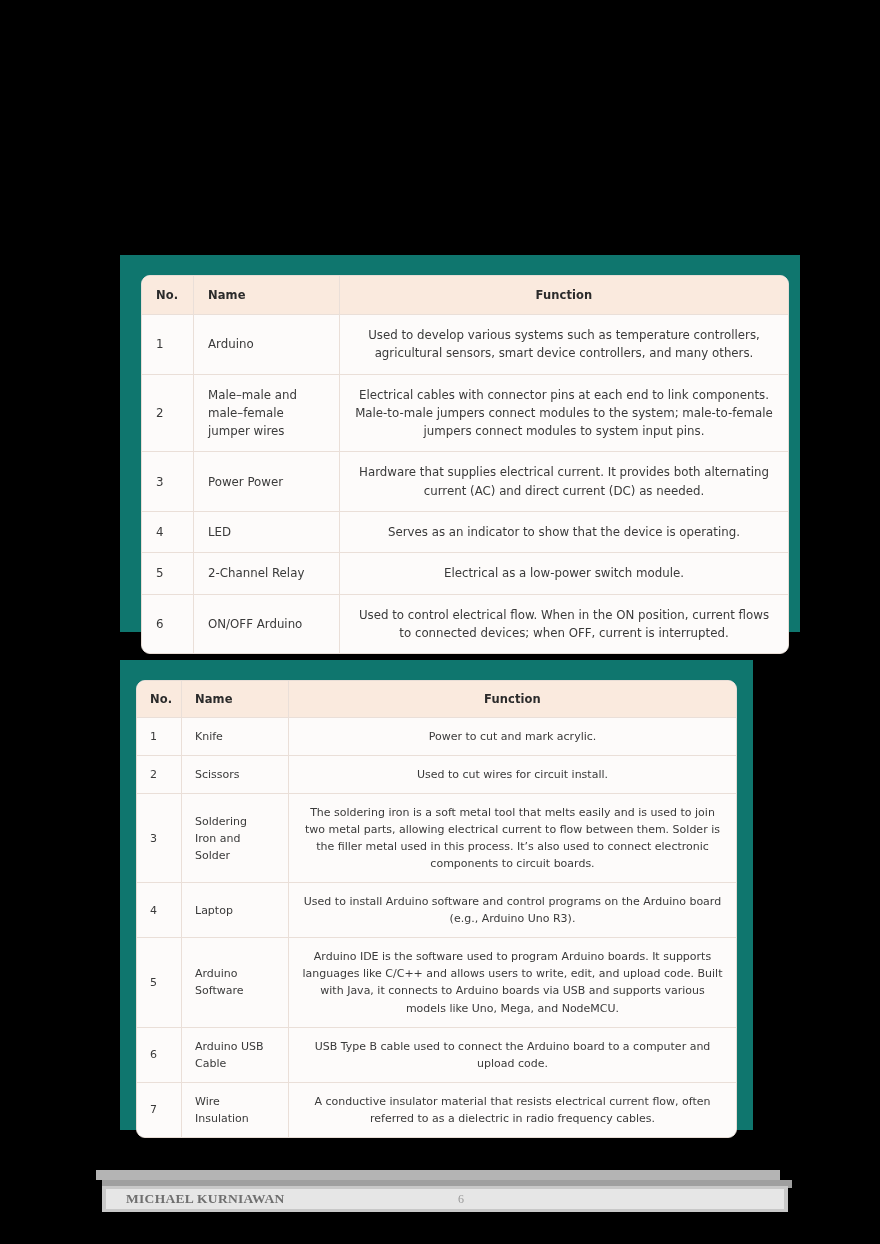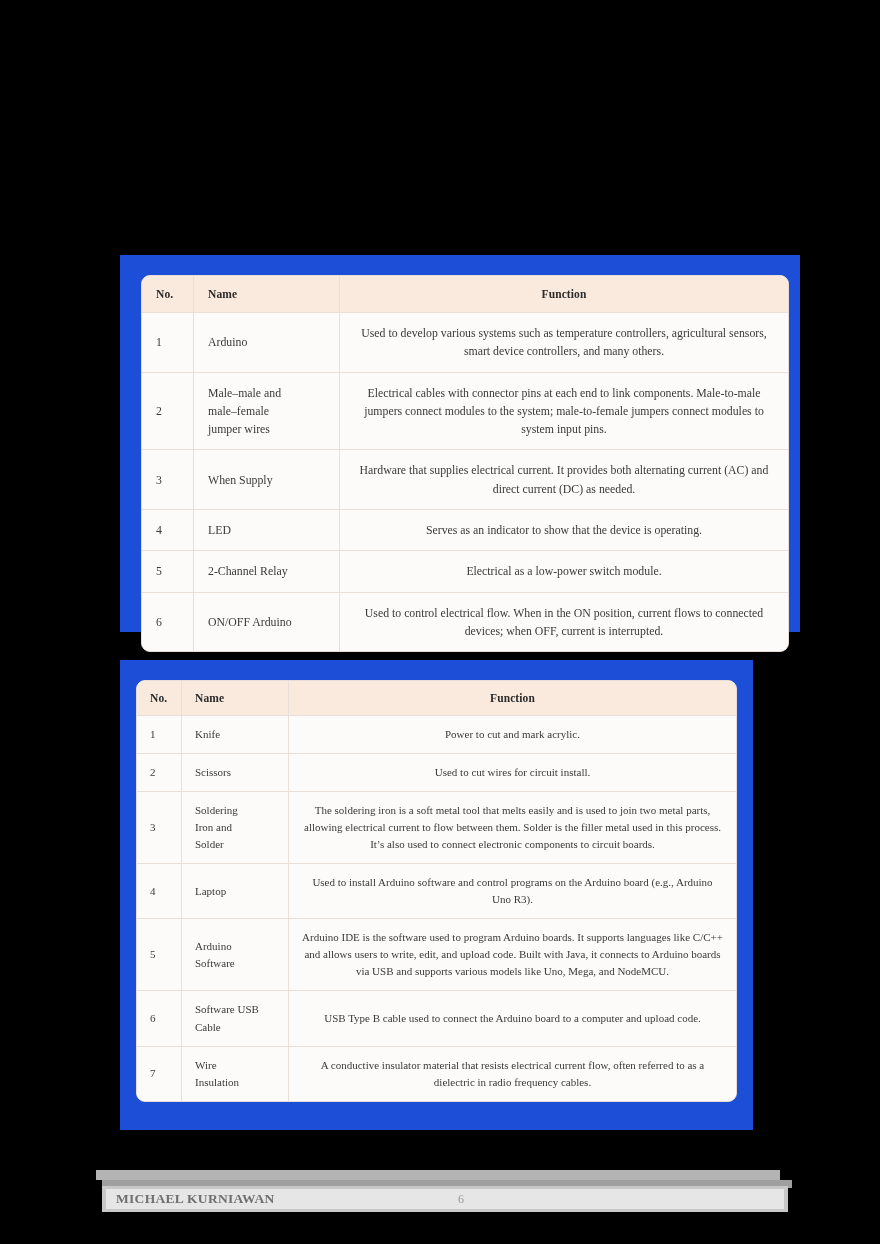--- a/index.html
+++ b/index.html
@@ -11,22 +11,21 @@
     width: 880px;
     height: 1244px;
     position: relative;
     overflow: hidden;
     font-family: "DejaVu Sans", sans-serif;
   }
 
   
   .page-panel {
     position: absolute;
-    background: #1d4ed8;
-    font-family: Liberation Serif, serif;
+    background: #0f766e;
   }
   #page-panel-1 {
     left: 120px;
     top: 255px;
     width: 680px;
     height: 377px;
   }
   #page-panel-2 {
     left: 120px;
     top: 660px;
@@ -152,21 +151,21 @@
     display: flex;
     align-items: center;
     box-sizing: border-box;
   }
   #footer-author {
     font-family: "Liberation Serif", "DejaVu Serif", serif;
     font-size: 13.5px;
     font-weight: bold;
     color: #6f6f6f;
     letter-spacing: 0.3px;
-    margin-left: 10px;
+    margin-left: 20px;
     white-space: nowrap;
   }
   #footer-page-number {
     font-family: "Liberation Serif", "DejaVu Serif", serif;
     font-size: 12px;
     color: #9a9a9a;
     position: absolute;
     left: 352px;
   }
 </style>
@@ -195,21 +194,21 @@
       </tr>
       <tr>
         <td class="cell-no">2</td>
         <td class="cell-name">Male–male and
 male–female
 jumper wires</td>
         <td class="cell-func">Electrical cables with connector pins at each end to link components. Male-to-male jumpers connect modules to the system; male-to-female jumpers connect modules to system input pins.</td>
       </tr>
       <tr>
         <td class="cell-no">3</td>
-        <td class="cell-name">When Supply</td>
+        <td class="cell-name">Power Power</td>
         <td class="cell-func">Hardware that supplies electrical current. It provides both alternating current (AC) and direct current (DC) as needed.</td>
       </tr>
       <tr>
         <td class="cell-no">4</td>
         <td class="cell-name">LED</td>
         <td class="cell-func">Serves as an indicator to show that the device is operating.</td>
       </tr>
       <tr>
         <td class="cell-no">5</td>
         <td class="cell-name">2-Channel Relay</td>
@@ -262,21 +261,21 @@
         <td class="cell-func">Used to install Arduino software and control programs on the Arduino board (e.g., Arduino Uno R3).</td>
       </tr>
       <tr>
         <td class="cell-no">5</td>
         <td class="cell-name">Arduino
 Software</td>
         <td class="cell-func">Arduino IDE is the software used to program Arduino boards. It supports languages like C/C++ and allows users to write, edit, and upload code. Built with Java, it connects to Arduino boards via USB and supports various models like Uno, Mega, and NodeMCU.</td>
       </tr>
       <tr>
         <td class="cell-no">6</td>
-        <td class="cell-name">Software USB
+        <td class="cell-name">Arduino USB
 Cable</td>
         <td class="cell-func">USB Type B cable used to connect the Arduino board to a computer and upload code.</td>
       </tr>
       <tr>
         <td class="cell-no">7</td>
         <td class="cell-name">Wire
 Insulation</td>
         <td class="cell-func">A conductive insulator material that resists electrical current flow, often referred to as a dielectric in radio frequency cables.</td>
       </tr>
     </tbody>

